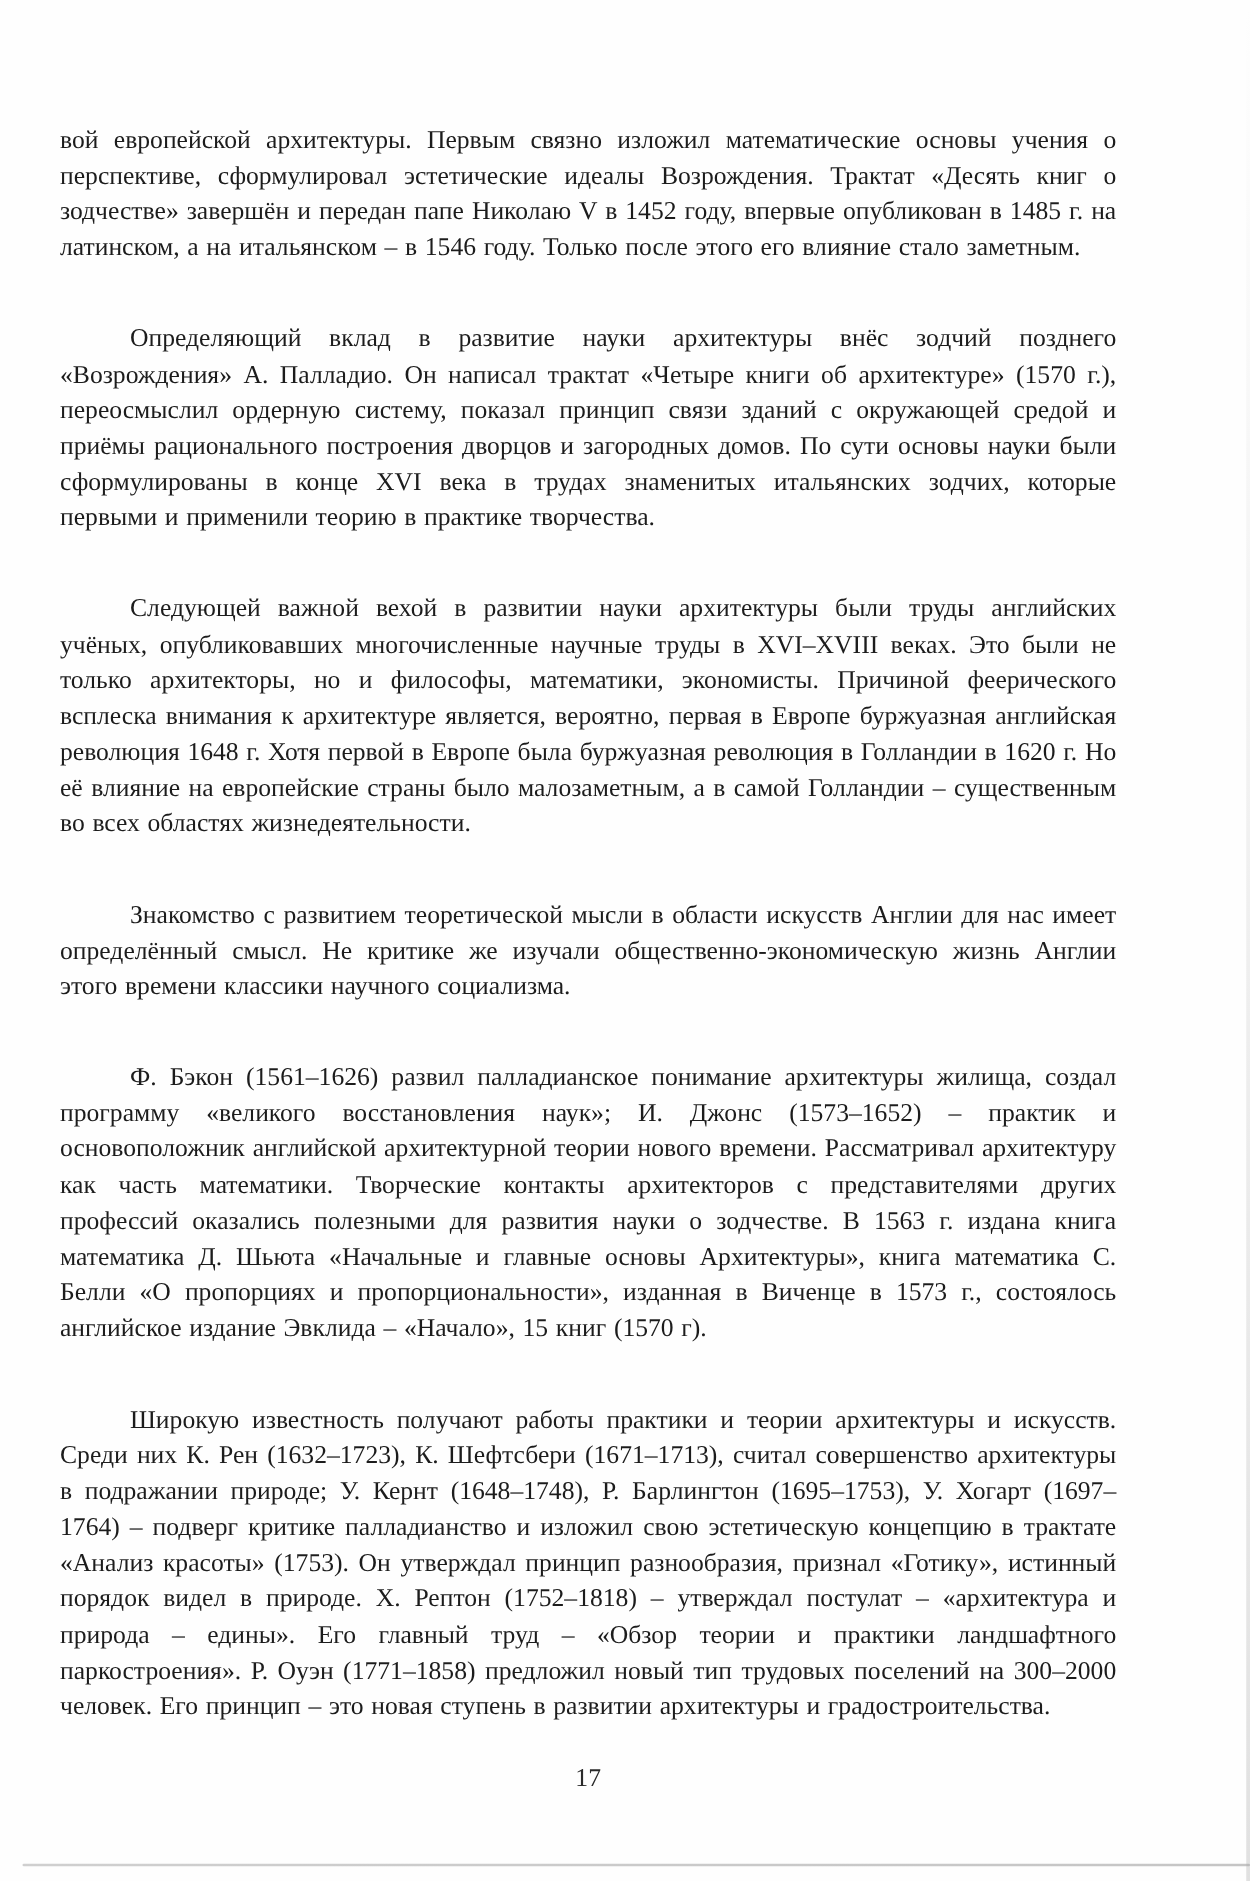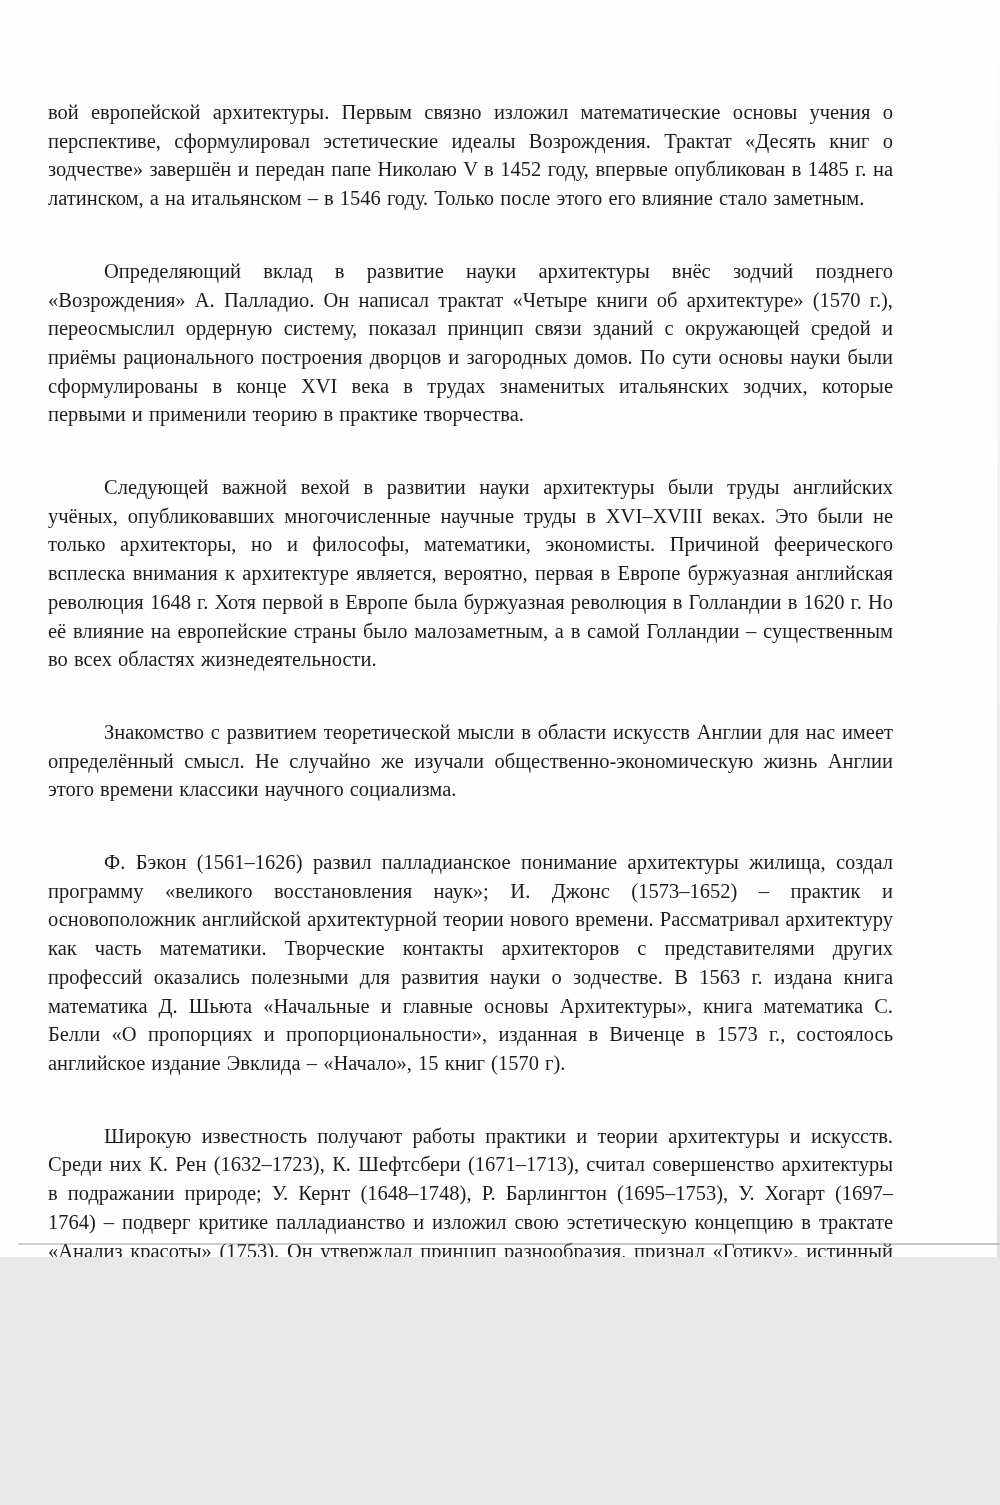--- a/index.html
+++ b/index.html
@@ -3,21 +3,21 @@
 <meta charset="utf-8">
 <style>
   html, body {
     margin: 0;
     padding: 0;
     background: #e8e8e8;
   }
   .scan-page {
     position: relative;
     width: 1000px;
-    height: 1257px;
+    height: 1505px;
     margin: 0 auto;
     background: #fefefe;
     overflow: hidden;
     font-family: "Liberation Serif", "DejaVu Serif", serif;
     color: #1c1c1c;
   }
   .text-block {
     position: absolute;
     top: 98px;
     left: 48px;
@@ -36,21 +36,20 @@
     margin-top: 44px;
   }
   .page-number {
     position: absolute;
     top: 1412px;
     left: 48px;
     width: 845px;
     text-align: center;
     font-size: 20.5px;
     color: #2a2a2a;
-    font-style: italic;
   }
   .scan-edge-bottom {
     position: absolute;
     left: 18px;
     right: 0;
     bottom: 12px;
     height: 2px;
     background: linear-gradient(to right, rgba(120,120,120,0.35), rgba(150,150,150,0.55));
     border-radius: 1px;
   }
@@ -65,21 +64,21 @@
 </style>
 </head>
 <body>
 
 <div class="scan-page">
 
   <div class="text-block">
     <p>вой европейской архитектуры. Первым связно изложил математические основы учения о перспективе, сформулировал эстетические идеалы Возрождения. Трактат «Десять книг о зодчестве» завершён и передан папе Николаю V в 1452 году, впервые опубликован в 1485 г. на латинском, а на итальянском – в 1546 году. Только после этого его влияние стало заметным.</p>
     <p class="indent">Определяющий вклад в развитие науки архитектуры внёс зодчий позднего «Возрождения» А. Палладио. Он написал трактат «Четыре книги об архитектуре» (1570 г.), переосмыслил ордерную систему, показал принцип связи зданий с окружающей средой и приёмы рационального построения дворцов и загородных домов. По сути основы науки были сформулированы в конце XVI века в трудах знаменитых итальянских зодчих, которые первыми и применили теорию в практике творчества.</p>
     <p class="indent">Следующей важной вехой в развитии науки архитектуры были труды английских учёных, опубликовавших многочисленные научные труды в XVI–XVIII веках. Это были не только архитекторы, но и философы, математики, экономисты. Причиной феерического всплеска внимания к архитектуре является, вероятно, первая в Европе буржуазная английская революция 1648 г. Хотя первой в Европе была буржуазная революция в Голландии в 1620 г. Но её влияние на европейские страны было малозаметным, а в самой Голландии – существенным во всех областях жизнедеятельности.</p>
-    <p class="indent">Знакомство с развитием теоретической мысли в области искусств Англии для нас имеет определённый смысл. Не случайно же изучали общественно-экономическую жизнь Англии этого времени классики научного социализма.</p>
+    <p class="indent">Знакомство с развитием теоретической мысли в области искусств Англии для нас имеет определённый смысл. Не критике же изучали общественно-экономическую жизнь Англии этого времени классики научного социализма.</p>
     <p class="indent">Ф. Бэкон (1561–1626) развил палладианское понимание архитектуры жилища, создал программу «великого восстановления наук»; И. Джонс (1573–1652) – практик и основоположник английской архитектурной теории нового времени. Рассматривал архитектуру как часть математики. Творческие контакты архитекторов с представителями других профессий оказались полезными для развития науки о зодчестве. В 1563 г. издана книга математика Д. Шьюта «Начальные и главные основы Архитектуры», книга математика С. Белли «О пропорциях и пропорциональности», изданная в Виченце в 1573 г., состоялось английское издание Эвклида – «Начало», 15 книг (1570 г).</p>
     <p class="indent">Широкую известность получают работы практики и теории архитектуры и искусств. Среди них К. Рен (1632–1723), К. Шефтсбери (1671–1713), считал совершенство архитектуры в подражании природе; У. Кернт (1648–1748), Р. Барлингтон (1695–1753), У. Хогарт (1697–1764) – подверг критике палладианство и изложил свою эстетическую концепцию в трактате «Анализ красоты» (1753). Он утверждал принцип разнообразия, признал «Готику», истинный порядок видел в природе. Х. Рептон (1752–1818) – утверждал постулат – «архитектура и природа – едины». Его главный труд – «Обзор теории и практики ландшафтного паркостроения». Р. Оуэн (1771–1858) предложил новый тип трудовых поселений на 300–2000 человек. Его принцип – это новая ступень в развитии архитектуры и градостроительства.</p>
   </div>
 
   <div class="page-number">17</div>
 
   <div class="scan-edge-bottom"></div>
   <div class="scan-edge-right"></div>
 
 </div>

